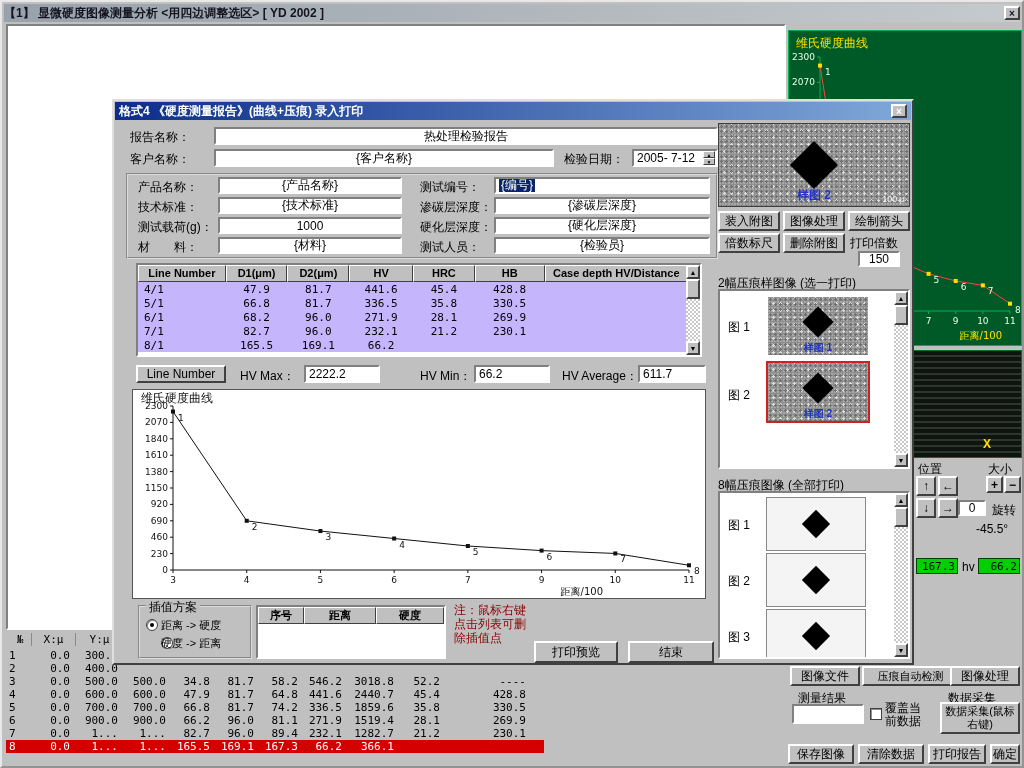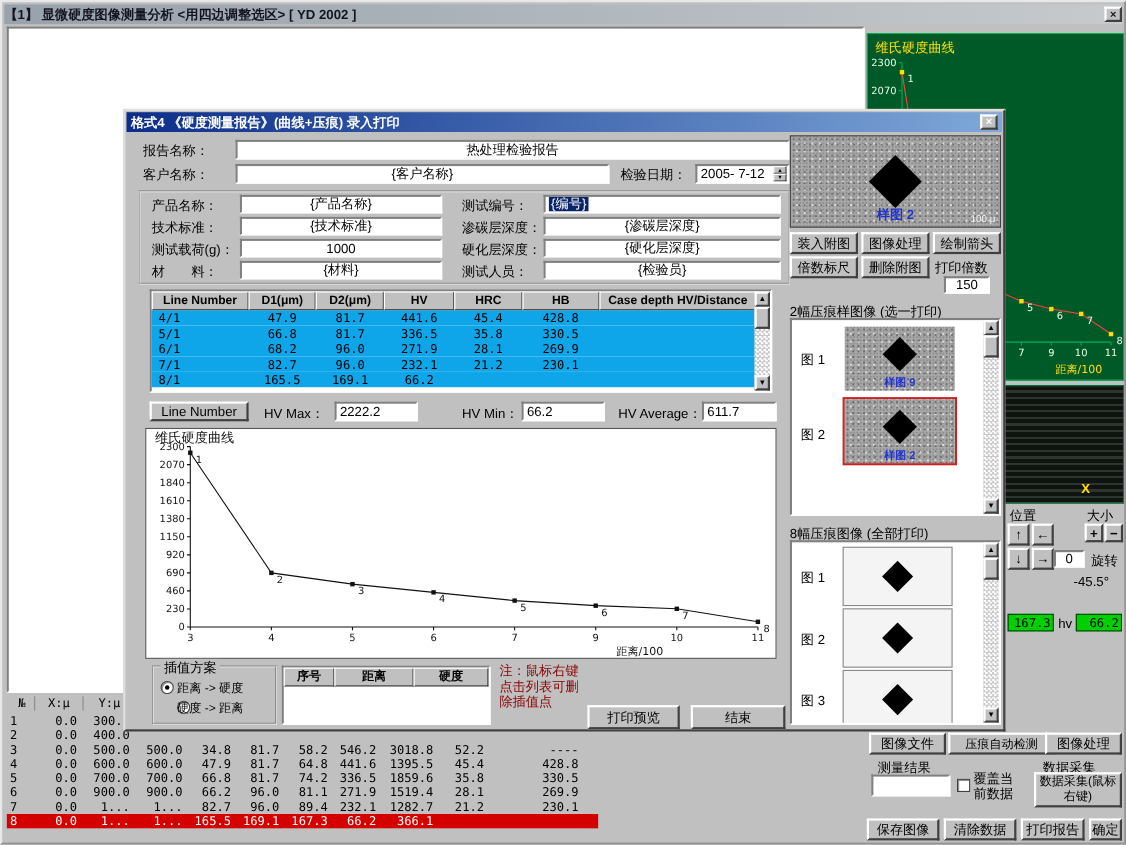--- a/index.html
+++ b/index.html
@@ -28,21 +28,21 @@
   .caption{color:var(--caption-blue,#2233cc);font-weight:bold;text-align:center;white-space:nowrap}
   .sel{background:var(--selection-blue,#0a246a);color:#fff;padding:0 2px}
   
   .btrow{display:flex;height:13px;font:11px "DejaVu Sans Mono",monospace;align-items:center}
   .bthead{height:14px;margin-bottom:3px}
   .btcell{text-align:right;padding-right:6px;overflow:hidden;white-space:nowrap}
   .btcell:first-child{text-align:left;padding-left:3px}
   .bthead .btcell{text-align:center;border-right:1px solid #8a8a8a;padding-right:0}
   .btrow.hl{background:var(--row-highlight,#d40000);color:#fff}
   
-  .dgrow{display:flex;height:14px;font:11px "DejaVu Sans Mono",monospace;align-items:center;background:#0ea5e9}
+  .dgrow{display:flex;height:14px;font:11px "DejaVu Sans Mono",monospace;align-items:center;background:#c4b5fd}
   .dgcell{text-align:center;overflow:hidden;white-space:nowrap}
   .dgcell:first-child{text-align:left;padding-left:6px}
   .dghead{height:17px;background:var(--window,#c0c0c0)}
   .dghead .dgcell{border:1px solid;border-color:#fff #404040 #404040 #fff;background:var(--window,#c0c0c0);font:bold 11px "Liberation Sans",sans-serif;height:17px;line-height:15px;text-align:center;padding-left:0}
   
   .vsb{width:14px;display:flex;flex-direction:column;background:#d8d8d8}
   .sbbtn{height:14px;font-size:7px;padding:0}
   .sbtrack{flex:1;background:repeating-conic-gradient(#ffffff 0% 25%,#c8c8c8 0% 50%);background-size:4px 4px}
   .sbthumb{height:20px;width:100%}
   .spin{display:flex;flex-direction:column;margin-left:auto}
@@ -255,21 +255,21 @@
         </div>
         <div class="btrow">
           <div class="btcell" style="width: 26px;">4</div>
           <div class="btcell" style="width: 44px;">0.0</div>
           <div class="btcell" style="width: 48px;">600.0</div>
           <div class="btcell" style="width: 48px;">600.0</div>
           <div class="btcell" style="width: 44px;">47.9</div>
           <div class="btcell" style="width: 44px;">81.7</div>
           <div class="btcell" style="width: 44px;">64.8</div>
           <div class="btcell" style="width: 44px;">441.6</div>
-          <div class="btcell" style="width: 52px;">1395.5</div>
+          <div class="btcell" style="width: 52px;">2440.7</div>
           <div class="btcell" style="width: 46px;">45.4</div>
           <div class="btcell" style="width: 86px;">428.8</div>
         </div>
         <div class="btrow">
           <div class="btcell" style="width: 26px;">5</div>
           <div class="btcell" style="width: 44px;">0.0</div>
           <div class="btcell" style="width: 48px;">700.0</div>
           <div class="btcell" style="width: 48px;">700.0</div>
           <div class="btcell" style="width: 44px;">66.8</div>
           <div class="btcell" style="width: 44px;">81.7</div>
@@ -588,21 +588,21 @@
     <div class="a inp center" style="left:744px;top:150px;width:42px;height:16px">
         <span>150</span>
       </div>
 
     <span class="a lbl" style="left:604px;top:174px">2幅压痕样图像 (选一打印)</span>
     <div class="a sunken" style="left:604px;top:188px;width:192px;height:180px;background:#fff">
       <span class="a lbl" style="left:8px;top:28px">图 1</span>
       <div class="a" style="left:46px;top:4px;width:104px;height:62px;border:2px solid transparent">
         <div class="noise" style="width:100%;height:100%;position:relative">
           <div class="a diamond" style="left:39px;top:14px;width:22px;height:22px"></div>
-          <span class="a caption" style="left:0;right:0;bottom:0;font-size:10px">样图 9</span>
+          <span class="a caption" style="left:0;right:0;bottom:0;font-size:10px">样图 1</span>
         </div>
       </div>
       <span class="a lbl" style="left:8px;top:96px">图 2</span>
       <div class="a" style="left:46px;top:70px;width:104px;height:62px;border:2px solid #cc2222">
         <div class="noise" style="width:100%;height:100%;position:relative">
           <div class="a diamond" style="left:39px;top:14px;width:22px;height:22px"></div>
           <span class="a caption" style="left:0;right:0;bottom:0;font-size:10px">样图 2</span>
         </div>
       </div>
       <div class="vsb a" style="right:0;top:0;bottom:0">

